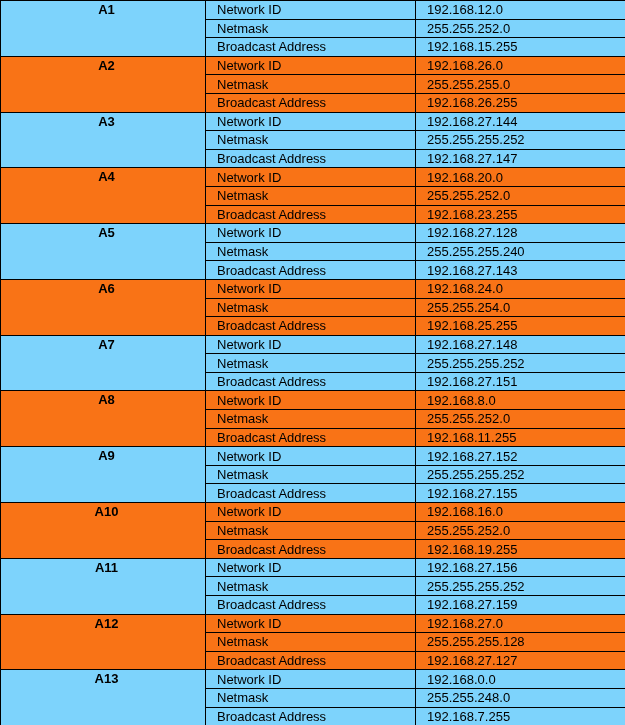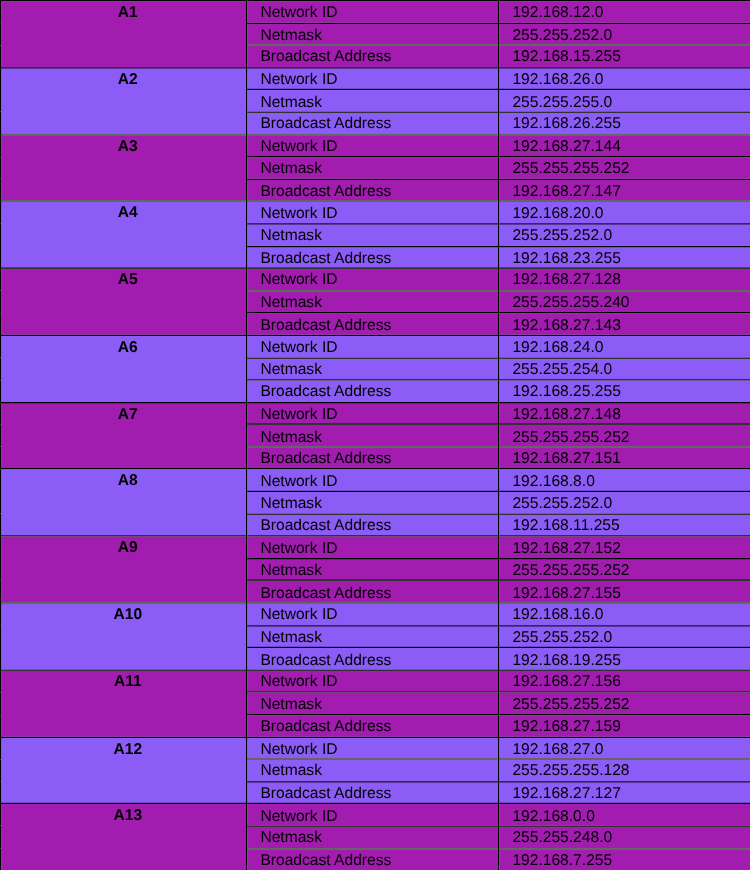--- a/index.html
+++ b/index.html
@@ -17,24 +17,24 @@
     border: 1px solid #000000;
     height: 17.6px;
     font-size: 13px;
     line-height: 17px;
     color: #000000;
     padding: 0 4px 0 11px;
     overflow: hidden;
     white-space: nowrap;
   }
   tr.shaded td {
-    background: #a21caf;
+    background: #7dd3fc;
   }
   tr.plain td {
-    background: #8b5cf6;
+    background: #f97316;
   }
   td.group-cell {
     text-align: center;
     font-weight: bold;
     vertical-align: top;
     padding: 0;
   }
 </style>
 </head>
 <body>

